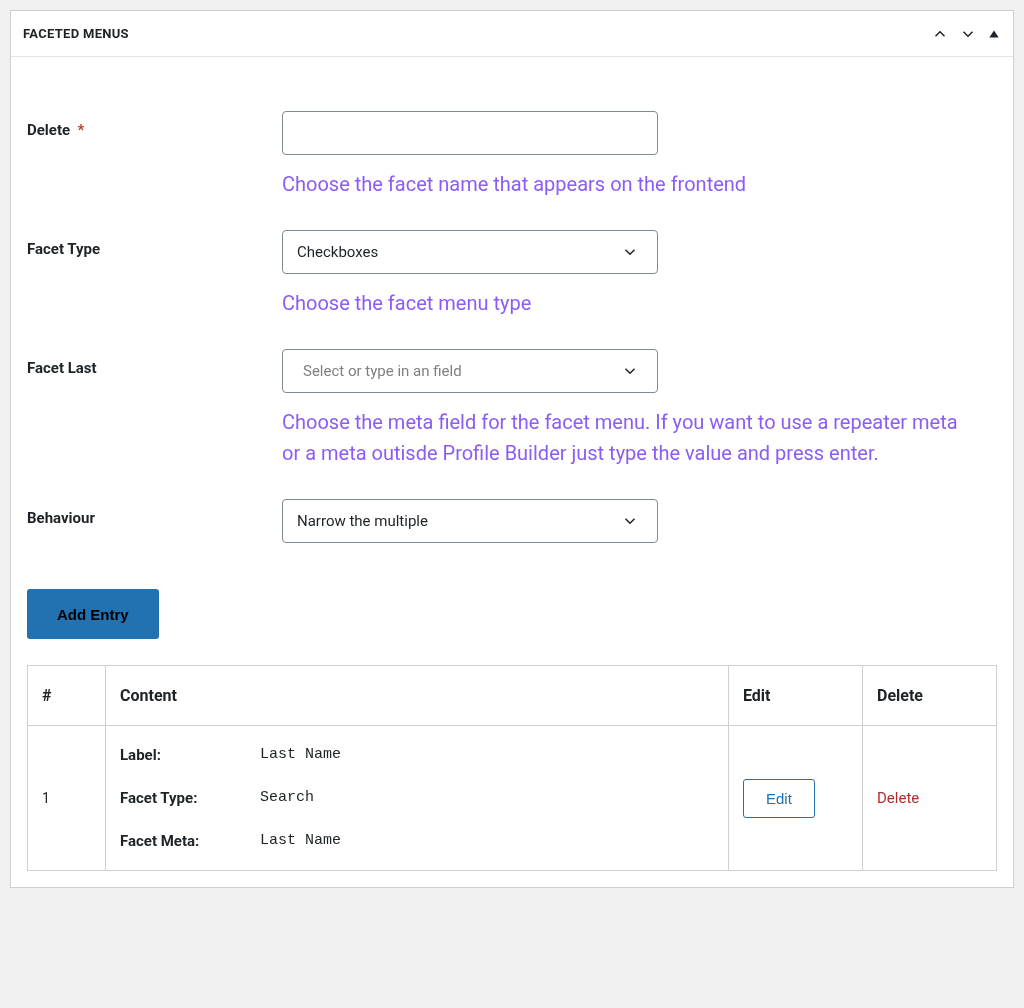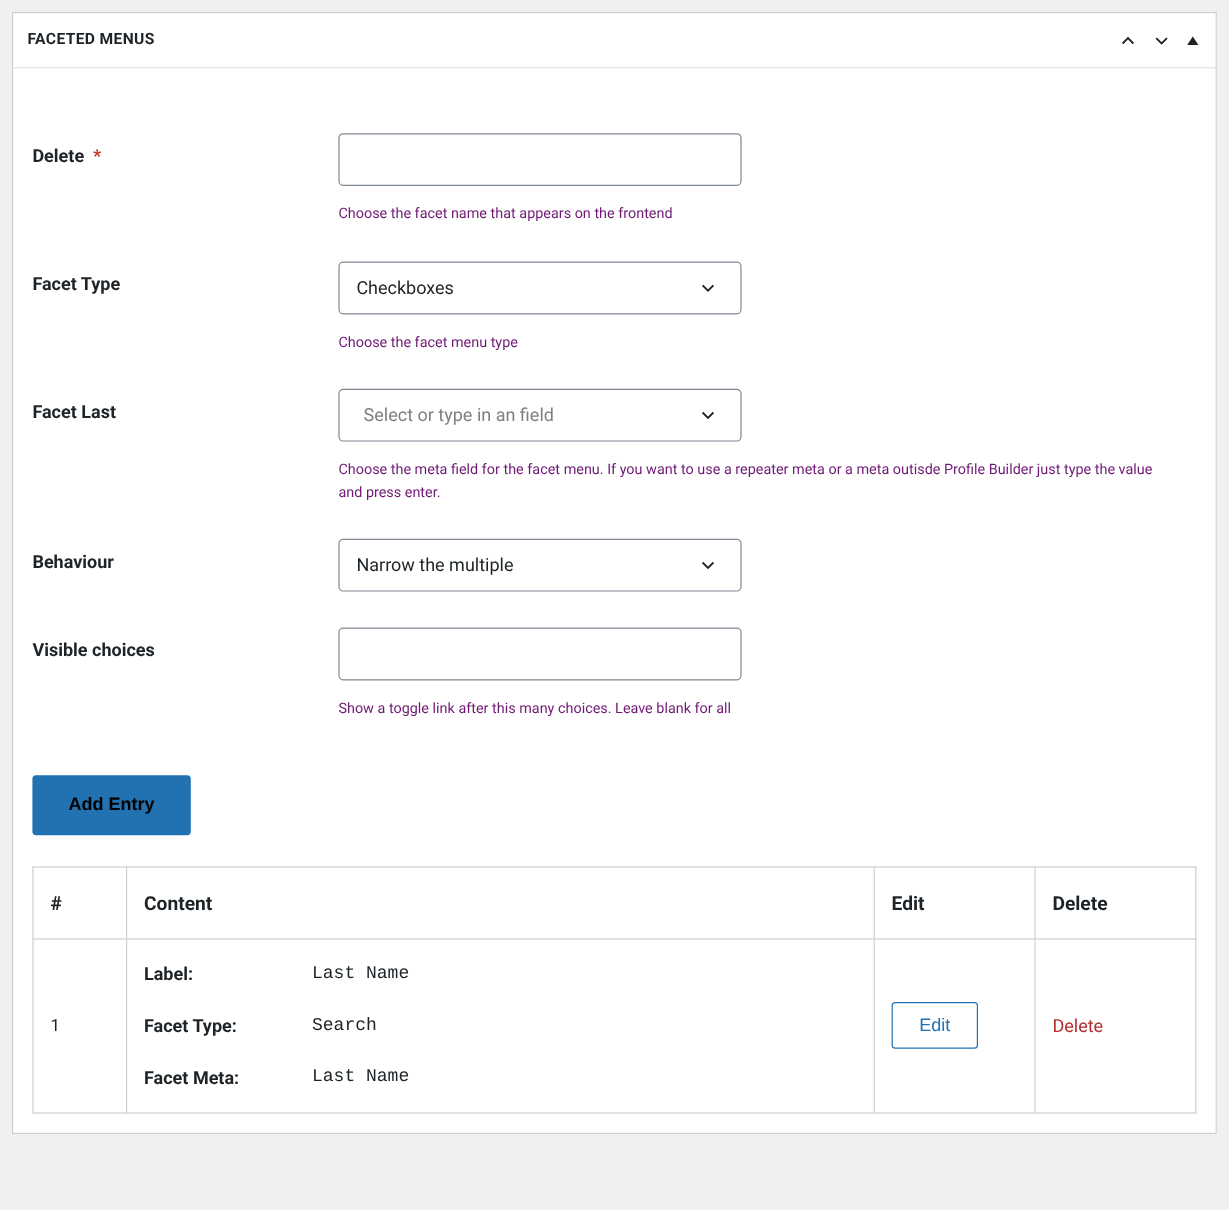--- a/index.html
+++ b/index.html
@@ -53,21 +53,21 @@
   }
   .required-ast {
     color: #c0392b;
     font-weight: 700;
   }
   .field-col {
     flex: 1;
     max-width: 720px;
   }
   .text-input, .select-box {
-    width: 336px;
+    width: 376px;
     height: 44px;
     border: 1px solid #7e8993;
     border-radius: 4px;
     background: #fff;
     padding: 0 14px;
     font-size: 15px;
     color: #1d2327;
   }
   .text-input { padding: 0 12px; }
   .select-box {
@@ -76,22 +76,22 @@
     justify-content: space-between;
     cursor: pointer;
   }
   .select-placeholder {
     color: #808080;
     padding-left: 6px;
   }
   .select-arrow { color: #444; display: flex; align-items: center; padding-right: 4px; }
   .help-text {
     margin-top: 14px;
-    color: #701a75;
-    font-size: 12px;
+    color: #8b5cf6;
+    font-size: 20px;
     line-height: 1.55;
     max-width: 690px;
   }
   .add-entry-btn {
     display: inline-flex;
     align-items: center;
     justify-content: center;
     background: #2271b1;
     color: #000000;
     border: none;
@@ -224,27 +224,20 @@
           <span>Narrow the multiple</span>
           <span class="select-arrow">
             <svg width="18" height="18" viewBox="0 0 24 24">
                 <polyline class="chev" points="6 9 12 15 18 9"></polyline>
               </svg>
           </span>
         </div>
       </div>
     </div>
 
-    <div class="form-row">
-      <div class="label-col">Visible choices</div>
-      <div class="field-col">
-        <input type="text" class="text-input" value="" style="">
-        <div class="help-text">Show a toggle link after this many choices. Leave blank for all</div>
-      </div>
-    </div>
 
     <button class="add-entry-btn">Add Entry</button>
 
     <table class="entries-table">
       <thead>
         <tr>
           <th class="col-num">#</th>
           <th>Content</th>
           <th class="col-edit">Edit</th>
           <th class="col-delete">Delete</th>

